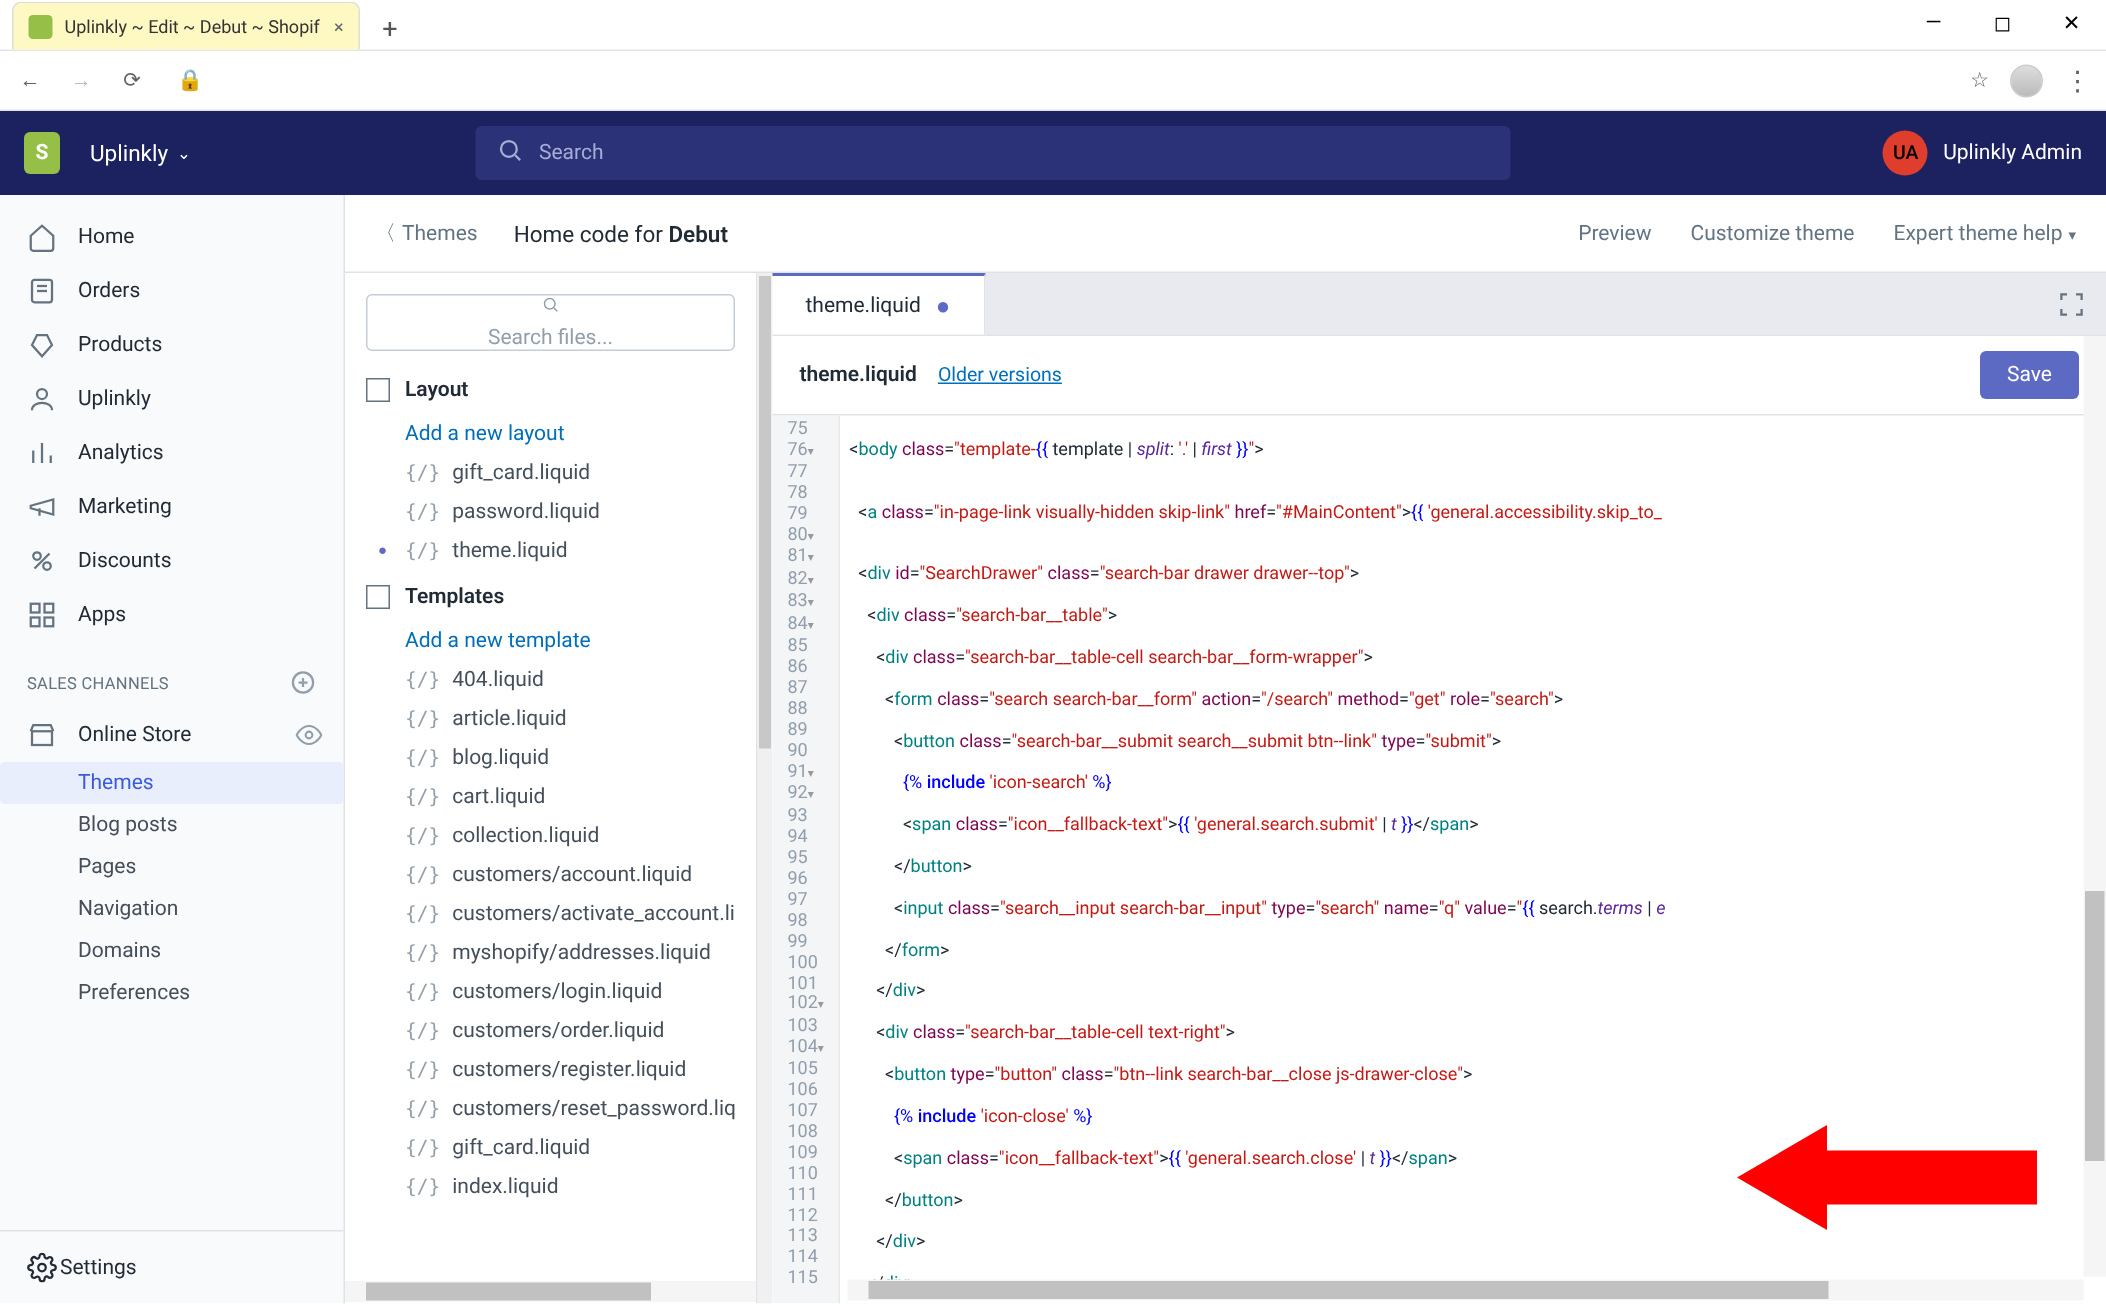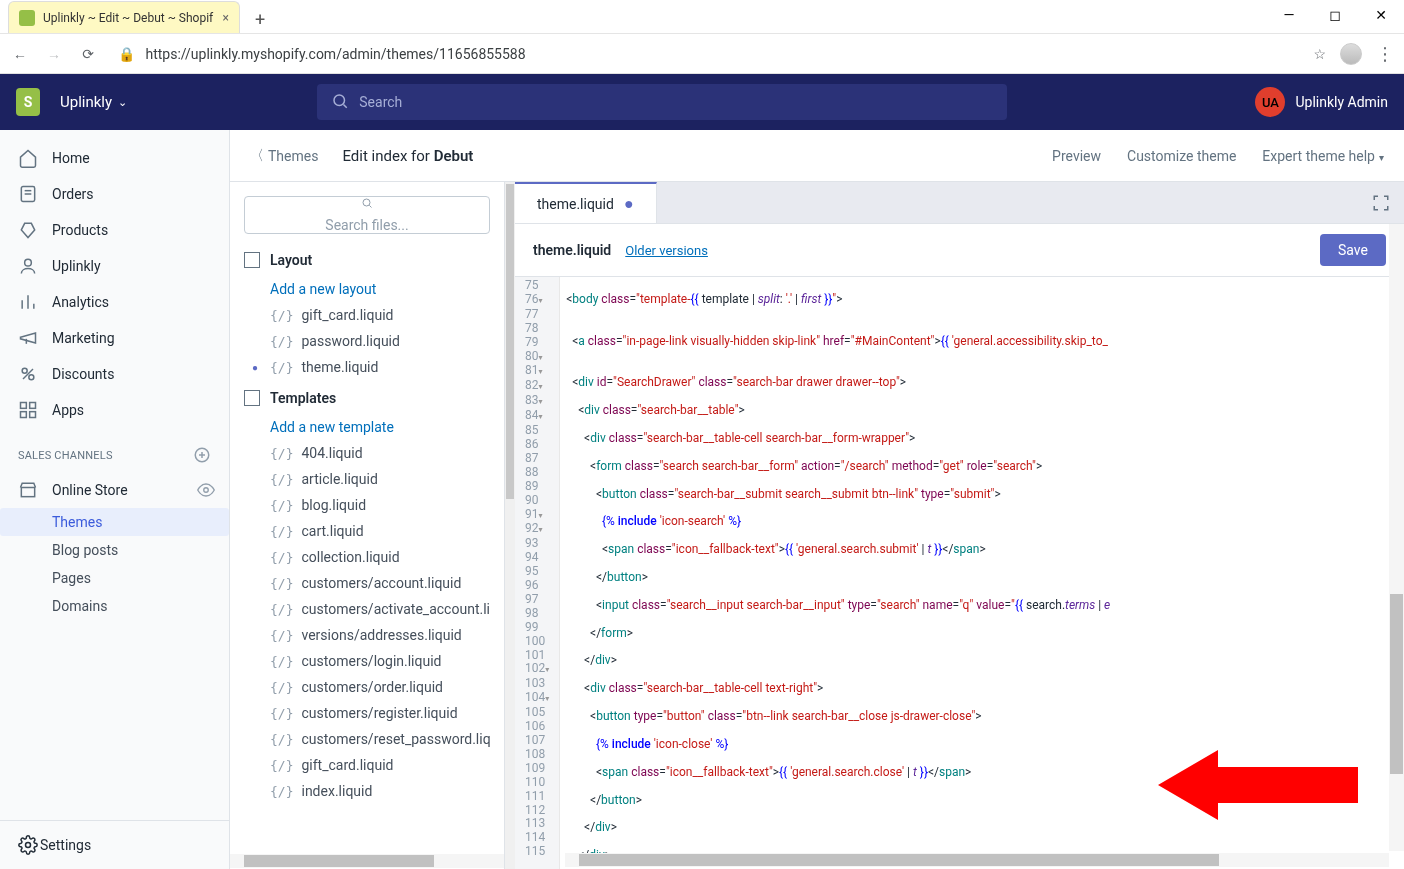--- a/index.html
+++ b/index.html
@@ -115,21 +115,20 @@
     <div class="win-btn">✕</div>
   </div>
 </div>
 
 <div class="chrome-toolbar">
   <span class="nav-icon">←</span>
   <span class="nav-icon" style="opacity:.4;">→</span>
   <span class="nav-icon">⟳</span>
   <div class="urlbar">
     <span class="lock">🔒</span>
-    <span>https://uplinkly.myshopify.com/admin/themes/11656855588</span>
   </div>
   <span class="star">☆</span>
   <span class="chrome-avatar"></span>
   <span class="dots">⋮</span>
 </div>
 
 <div class="shopbar">
   <span class="shop-logo"></span>
   <span class="shop-name">
     <span>Uplinkly</span>
@@ -230,38 +229,40 @@
           <span>Online Store</span>
         </a>
       <svg class="eye-icon" width="18" height="18" viewBox="0 0 24 24" fill="none" stroke="currentColor" stroke-width="1.8">
           <path d="M1 12s4-8 11-8 11 8 11 8-4 8-11 8-11-8-11-8z"></path>
           <circle cx="12" cy="12" r="3"></circle>
         </svg>
     </div>
     <a class="sub-item active">Themes</a>
     <a class="sub-item">Blog posts</a>
     <a class="sub-item">Pages</a>
+    <a class="sub-item">Navigation</a>
     <a class="sub-item">Domains</a>
+    <a class="sub-item">Preferences</a>
 
     <div class="settings">
       <svg class="ico" width="20" height="20" viewBox="0 0 24 24" fill="none" stroke="currentColor" stroke-width="1.8">
           <circle cx="12" cy="12" r="3"></circle>
           <path d="M19.4 15a1.65 1.65 0 00.33 1.82l.06.06a2 2 0 11-2.83 2.83l-.06-.06a1.65 1.65 0 00-1.82-.33 1.65 1.65 0 00-1 1.51V21a2 2 0 01-4 0v-.09A1.65 1.65 0 009 19.4a1.65 1.65 0 00-1.82.33l-.06.06a2 2 0 11-2.83-2.83l.06-.06a1.65 1.65 0 00.33-1.82 1.65 1.65 0 00-1.51-1H3a2 2 0 010-4h.09A1.65 1.65 0 004.6 9a1.65 1.65 0 00-.33-1.82l-.06-.06a2 2 0 112.83-2.83l.06.06a1.65 1.65 0 001.82.33H9a1.65 1.65 0 001-1.51V3a2 2 0 014 0v.09a1.65 1.65 0 001 1.51 1.65 1.65 0 001.82-.33l.06-.06a2 2 0 112.83 2.83l-.06.06a1.65 1.65 0 00-.33 1.82V9a1.65 1.65 0 001.51 1H21a2 2 0 010 4h-.09a1.65 1.65 0 00-1.51 1z"></path>
         </svg>
       <span>Settings</span>
     </div>
   </div>
 
   <div class="main">
     <div class="topstrip">
       <a class="back">
           <span>〈</span>
           <span>Themes</span>
         </a>
-      <span class="editcode"><span>Edit index for </span><b>Debut</b></span>
+      <span class="editcode"><span>Home code for </span><b>Debut</b></span>
       <div class="right">
         <a>Preview</a>
         <a>Customize theme</a>
         <a><span>Expert theme help</span><span class="help-chevron">▾</span></a>
       </div>
     </div>
 
     <div class="cols">
 
       <div class="filetree">
@@ -319,21 +320,21 @@
         <a class="file">
             <span class="brace">{/}</span>
             <span>customers/account.liquid</span>
           </a>
         <a class="file">
             <span class="brace">{/}</span>
             <span>customers/activate_account.liquid</span>
           </a>
         <a class="file">
             <span class="brace">{/}</span>
-            <span>versions/addresses.liquid</span>
+            <span>myshopify/addresses.liquid</span>
           </a>
         <a class="file">
             <span class="brace">{/}</span>
             <span>customers/login.liquid</span>
           </a>
         <a class="file">
             <span class="brace">{/}</span>
             <span>customers/order.liquid</span>
           </a>
         <a class="file">

